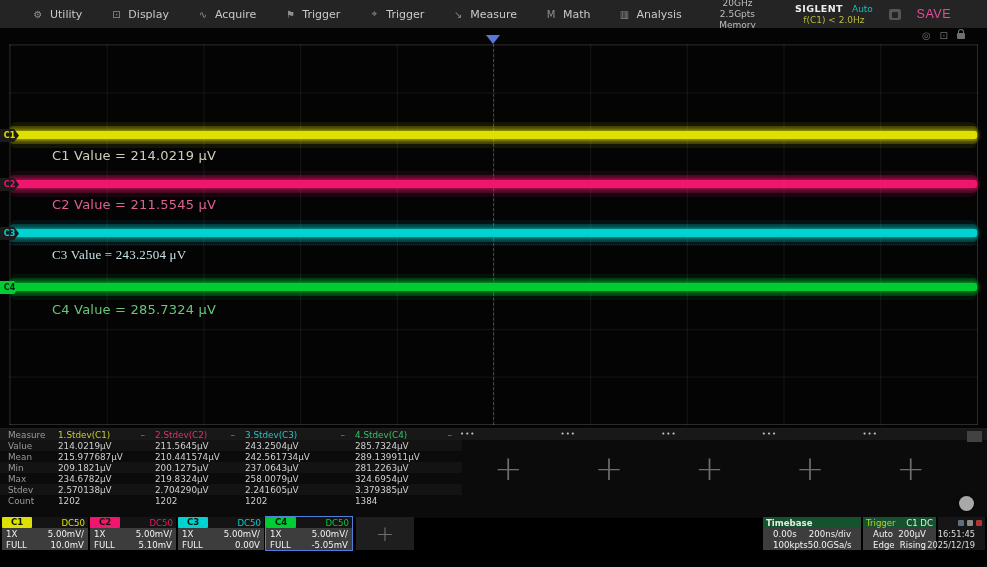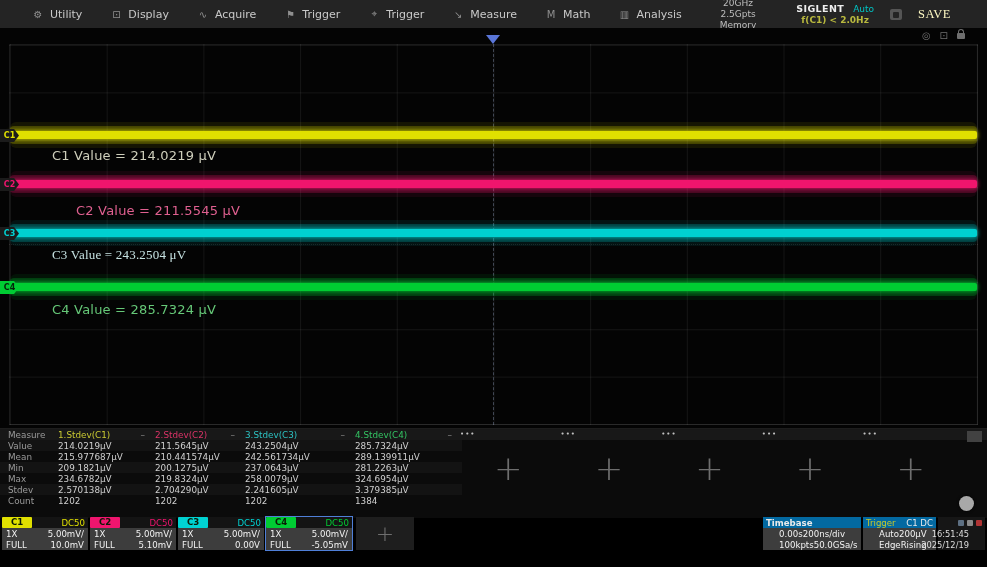--- a/index.html
+++ b/index.html
@@ -12,25 +12,25 @@
   .menu{display:flex;align-items:center;gap:0;padding-left:26px;}
   .menu-item{display:flex;align-items:center;gap:6px;color:#c9c9c9;font-size:11px;
              padding:0 22px 0 6px;cursor:pointer;white-space:nowrap;}
   .mi-icon{font-size:10px;color:#8f8f8f;width:12px;text-align:center;}
   .status-cluster{margin-left:auto;display:flex;align-items:center;gap:16px;padding-right:36px;}
   .acq-info{text-align:center;color:#bdbdbd;font-size:9px;line-height:11px;}
   .brand-block{text-align:center;font-size:9px;line-height:11px;margin-left:8px;}
   .brand-line{display:flex;gap:9px;justify-content:center;align-items:baseline;}
   .brand{color:#ededed;font-weight:bold;letter-spacing:.4px;font-size:9.5px;}
   .badge-auto{color:#00c4c4;}
-  .freq{color:#b9b93e;font-weight:bold;}
+  .freq{color:#b9b93e;}
   .print-btn{width:13px;height:11px;background:#555;border-radius:2px;position:relative;cursor:pointer;}
   .print-btn:after{content:"";position:absolute;inset:3px 3px 2px 3px;background:#242424;border-radius:1px;}
-  .save-btn{background:none;border:none;color:#fef9c3;font-size:12.5px;letter-spacing:.5px;
-            font-family:Liberation Serif, serif;cursor:pointer;padding:0;}
+  .save-btn{background:none;border:none;color:#ec4899;font-size:12.5px;letter-spacing:.5px;
+            font-family:Liberation Sans, sans-serif;cursor:pointer;padding:0;}
 
   
   .screen{position:absolute;top:28px;left:0;right:0;height:400px;background:#040404;}
   .grid{position:absolute;left:9px;right:9px;top:16px;bottom:3px;
         border:1px solid rgba(255,255,255,.09);
         background-image:
           linear-gradient(to right, rgba(255,255,255,.065) 1px, transparent 1px),
           linear-gradient(to bottom, rgba(255,255,255,.065) 1px, transparent 1px);
         background-size:10% 12.5%;}
   .center-h{position:absolute;left:9px;right:9px;top:216px;border-top:1px dotted rgba(255,255,255,.10);}
@@ -88,24 +88,24 @@
   .chbox .hd{height:11px;display:flex;align-items:center;background:#141414;}
   .tag{background:var(--c);color:#0a1a05;font-weight:bold;padding:0 9px;height:11px;
        line-height:11px;border-radius:1px;font-size:8.6px;}
   .coupling{margin-left:auto;color:var(--c);padding-right:3px;}
   .chbox .r{height:11px;display:flex;justify-content:space-between;align-items:center;
             background:#3d3d3d;color:#f2f2f2;padding:0 4px;}
   .add-ch{position:absolute;left:356px;top:0;width:58px;height:33px;background:#1e1e1e;
           color:#6e6e6e;display:flex;align-items:center;justify-content:center;
           font-size:22px;font-weight:100;cursor:pointer;}
   .ibox{position:absolute;top:0;height:33px;cursor:pointer;}
-  .ibox .h{height:11px;background:#0369a1;display:flex;justify-content:space-between;
+  .ibox .h{height:11px;background:#14532d;display:flex;justify-content:space-between;
            align-items:center;padding:0 3px;color:#eaeaea;}
   .ibox .r{height:11px;background:#3d3d3d;display:flex;justify-content:space-between;
-           align-items:center;padding:0 16px;color:#f2f2f2;}
+           align-items:center;padding:0 10px;color:#f2f2f2;}
   .tb-box{left:763px;width:98px;}
   .tr-box{left:863px;width:73px;}
   .trig-label{color:#c9c92a;}
   .dt-box{left:938px;width:47px;cursor:default;}
   .dt-box .r{background:#161616;color:#dcdcdc;justify-content:flex-end;font-size:8.3px;}
   .dt-icons{height:11px;background:#161616;display:flex;gap:3px;align-items:center;
             justify-content:flex-end;padding:0 3px;}
   .dt-ic{width:6px;height:6px;border-radius:1px;}
   .ic-lan{background:#5d6f82;}
   .ic-usb{background:#8a8a8a;}
@@ -183,21 +183,21 @@
     <div class="trace" style="top: 103px; --c: #e0e000;"></div>
     <div class="ch-marker" style="top: 101px; --c: #e0e000;">
       <span>C1</span>
     </div>
     <div class="value-label" style="top: 120px; --c: #cfcfbc;">C1 Value = 214.0219 μV</div>
 
     <div class="trace" style="top: 152px; --c: #f0156e;"></div>
     <div class="ch-marker" style="top: 150px; --c: #f0156e;">
       <span>C2</span>
     </div>
-    <div class="value-label" style="top: 175px; margin-left: 24px; --c: #e06090;">C2 Value = 211.5545 μV</div>
+    <div class="value-label" style="top: 169px; --c: #e06090;">C2 Value = 211.5545 μV</div>
 
     <div class="trace" style="top: 201px; --c: #00d2d2;"></div>
     <div class="ch-marker" style="top: 199px; --c: #00d2d2;">
       <span>C3</span>
     </div>
     <div class="value-label" style="top: 219px; font-family: Liberation Serif, serif; --c: #c6e2e2;">C3 Value = 243.2504 μV</div>
 
     <div class="trace" style="top: 255px; --c: #00cc33;"></div>
     <div class="ch-marker active" style="top: 253px; --c: #00cc33;">
       <span>C4</span>

